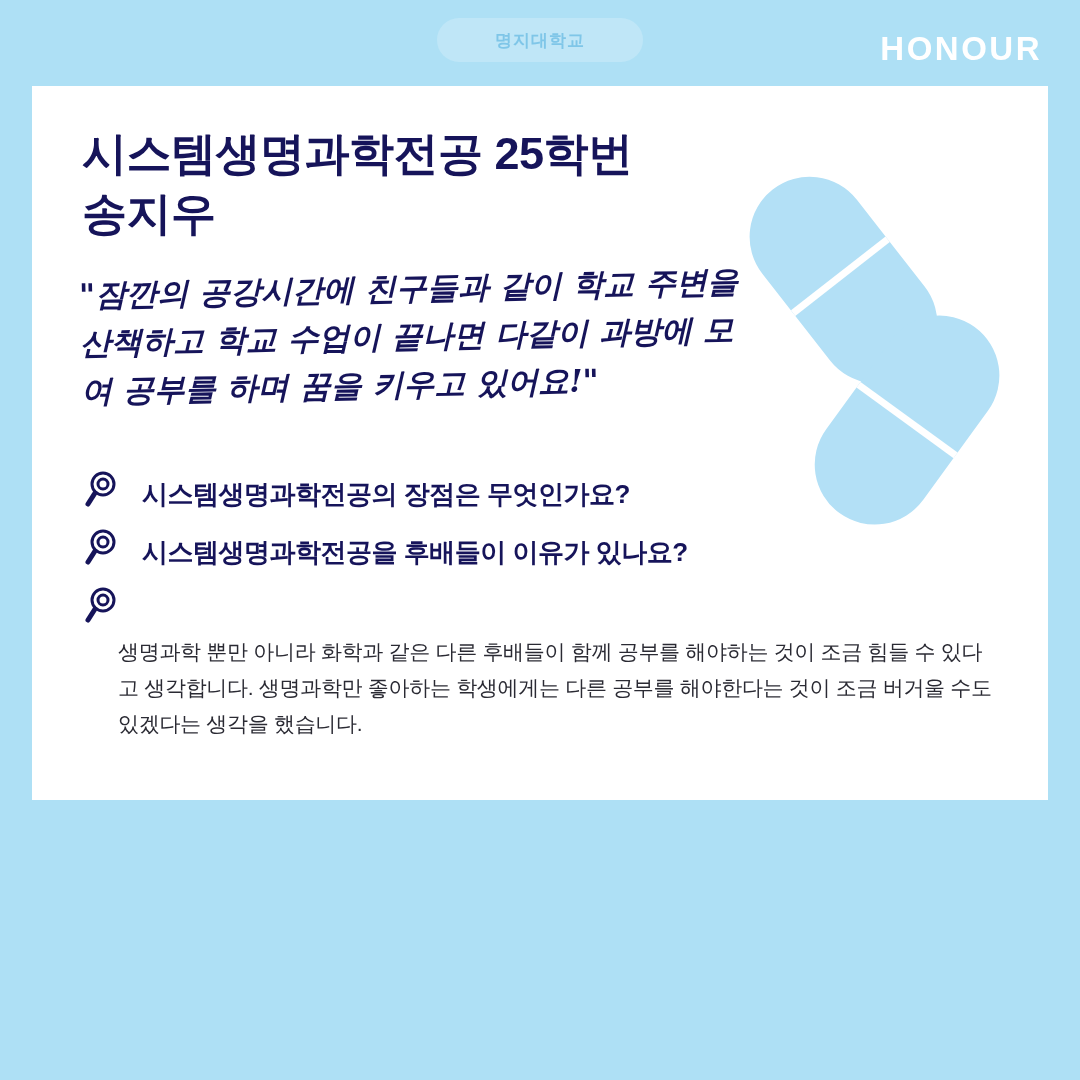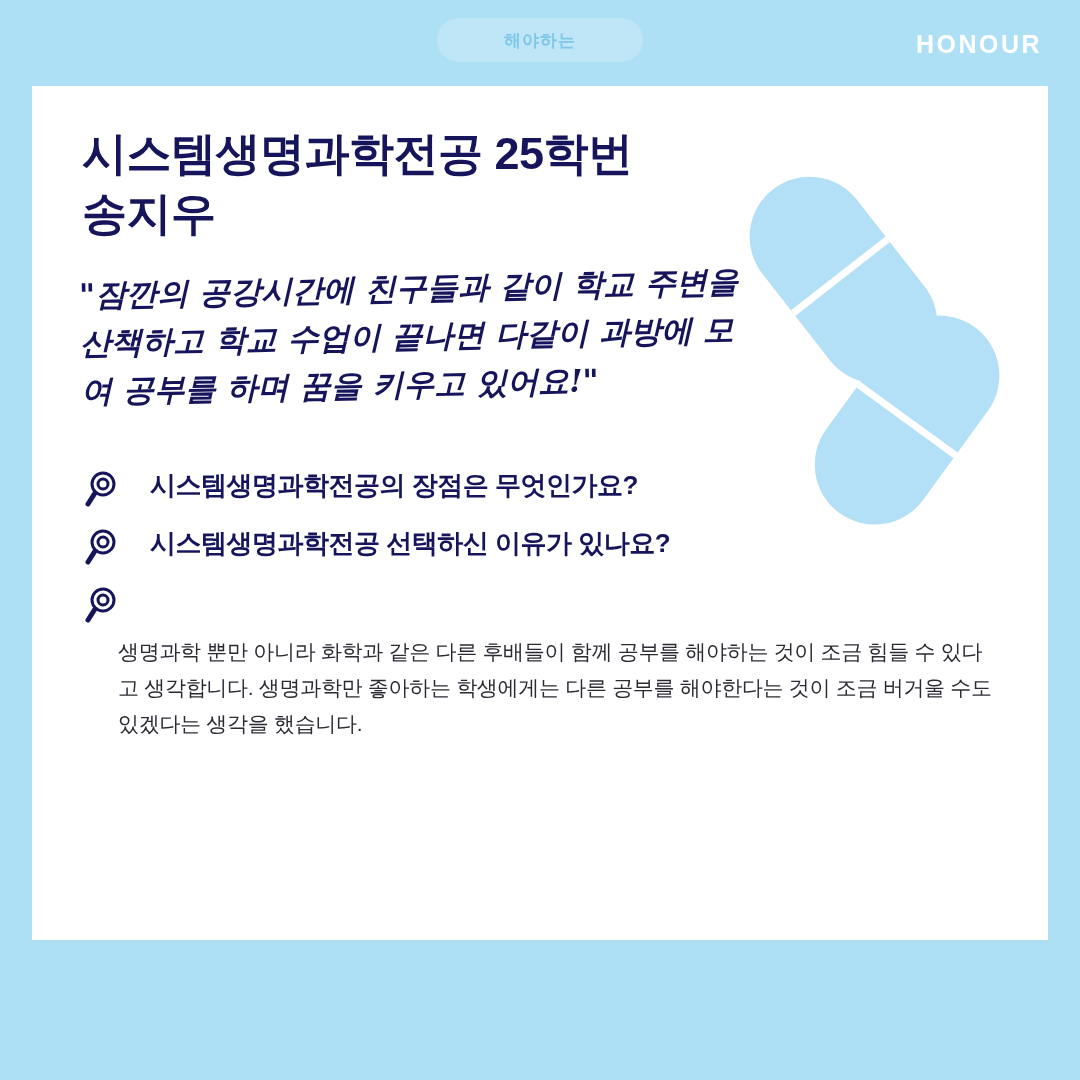--- a/index.html
+++ b/index.html
@@ -44,32 +44,32 @@
     letter-spacing: 1px;
     display: flex;
     align-items: center;
     justify-content: center;
   }
   .honour {
     position: absolute;
     right: 38px;
     top: 30px;
     color: #ffffff;
-    font-size: 25px;
+    font-size: 33px;
     font-weight: bold;
     letter-spacing: 2.5px;
   }
 
   
   .card {
     position: absolute;
     left: 32px;
     top: 86px;
     width: 1016px;
-    height: 854px;
+    height: 714px;
     background: #ffffff;
     box-sizing: border-box;
     overflow: hidden;
     padding-left: 15px;
   }
 
   
   .pills {
     position: absolute;
     right: 18px;
@@ -112,22 +112,22 @@
     top: 382px;
     width: 1016px;
   }
   .qa-block {
     position: relative;
     padding: 0 42px 0 52px;
     margin-bottom: 14px;
   }
   .q-row {
     display: flex;
-    align-items: flex-start;
-    gap: 22px;
+    align-items: flex-end;
+    gap: 14px;
     margin-bottom: 6px;
   }
   .mag-icon {
     flex: 0 0 auto;
     width: 44px;
     height: 44px;
   }
   .q-text {
     font-size: 26px;
     font-weight: bold;
@@ -142,21 +142,21 @@
     padding-right: 8px;
     letter-spacing: -0.3px;
   }
 </style>
 </head>
 <body>
 
 <div class="poster">
 
   <div class="topbar">
-    <div class="univ-pill">해야하는</div>
+    <div class="univ-pill">명지대학교</div>
     <div class="honour">HONOUR</div>
   </div>
 
   <div class="card">
 
     <svg class="pills" viewBox="0 0 330 420" aria-hidden="true">
       <g fill="#b3e0f6">
         <g transform="rotate(-38 150 130)">
           <rect x="70" y="30" width="120" height="230" rx="60" ry="60"></rect>
           <path d="M70 145 h120 v0 h-120 z" fill="#ffffff" opacity="0"></path>
@@ -189,21 +189,21 @@
         </div>
       </div>
 
       <div class="qa-block">
         <div class="q-row">
           <svg class="mag-icon" viewBox="0 0 44 44" aria-hidden="true">
             <circle cx="19" cy="16" r="11" fill="none" stroke="#16145a" stroke-width="3"></circle>
             <circle cx="19" cy="16" r="5" fill="none" stroke="#16145a" stroke-width="3"></circle>
             <path d="M11 25 L4 36" stroke="#16145a" stroke-width="5" stroke-linecap="round"></path>
           </svg>
-          <div class="q-text">시스템생명과학전공 선택하신 이유가 있나요?</div>
+          <div class="q-text">시스템생명과학전공을 후배들이 이유가 있나요?</div>
         </div>
       </div>
 
       <div class="qa-block">
         <div class="q-row">
           <svg class="mag-icon" viewBox="0 0 44 44" aria-hidden="true">
             <circle cx="19" cy="16" r="11" fill="none" stroke="#16145a" stroke-width="3"></circle>
             <circle cx="19" cy="16" r="5" fill="none" stroke="#16145a" stroke-width="3"></circle>
             <path d="M11 25 L4 36" stroke="#16145a" stroke-width="5" stroke-linecap="round"></path>
           </svg>

